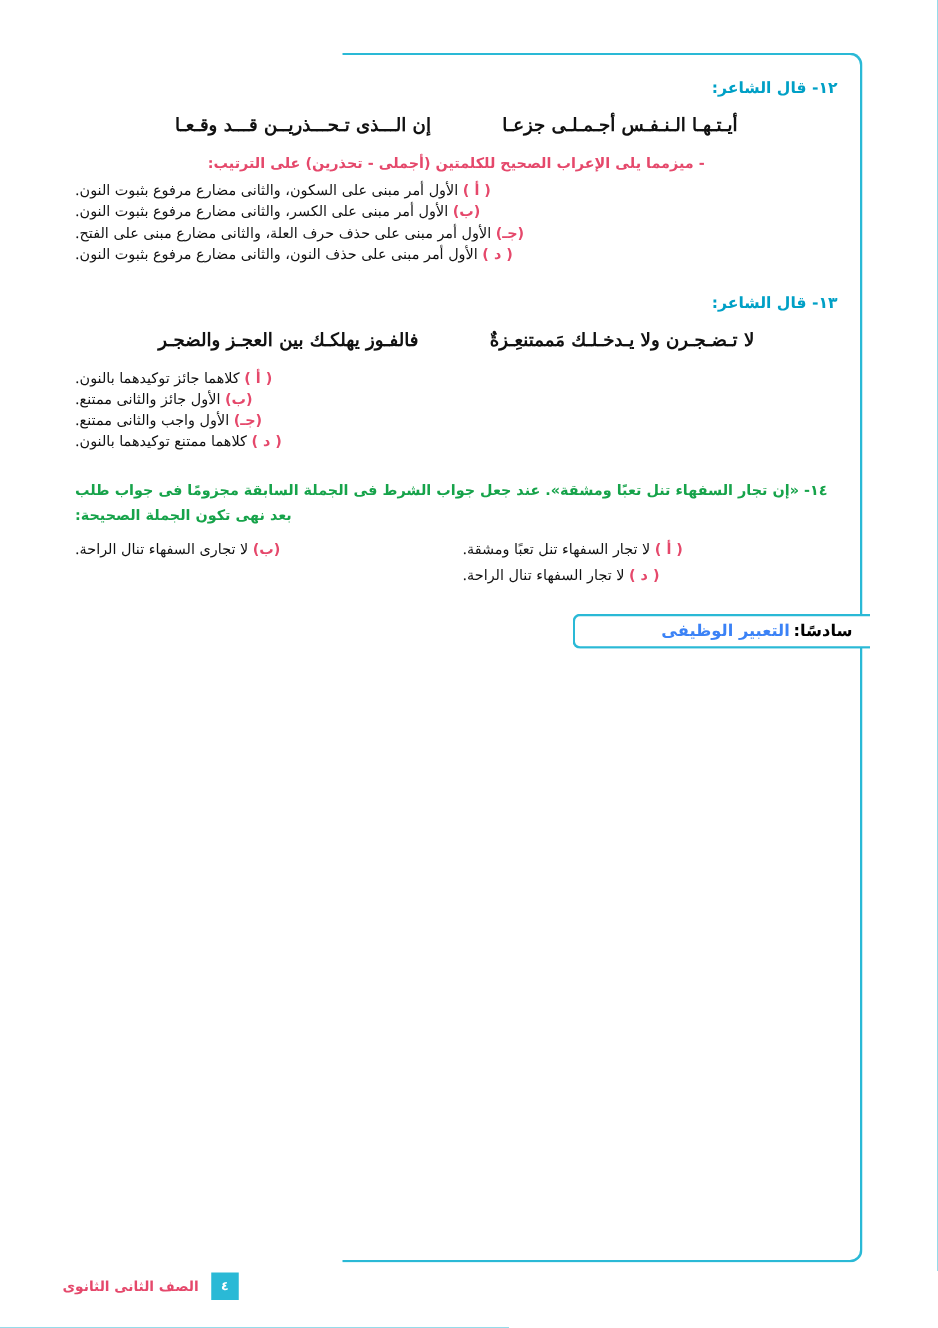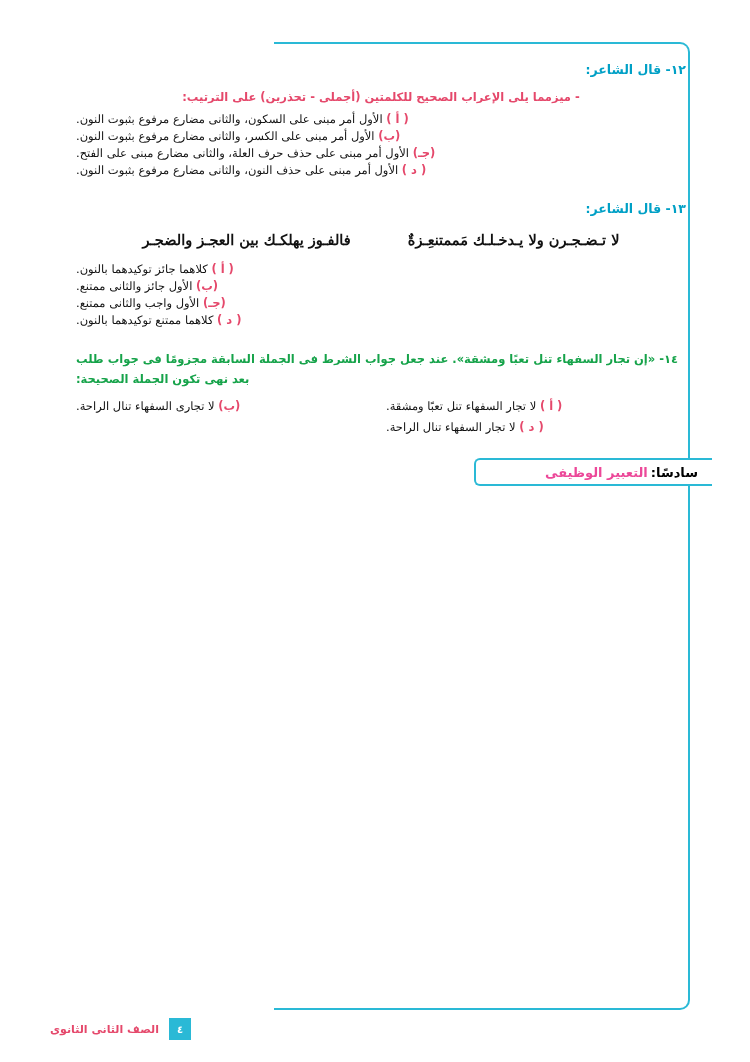--- a/index.html
+++ b/index.html
@@ -47,21 +47,21 @@
     position: absolute;
     left: 34px;
     top: 1000px;
     width: 240px;
     height: 20px;
     background: #ffffff;
   }
 
   .content {
     position: absolute;
-    left: 76px;
+    left: 60px;
     top: 60px;
     width: 610px;
     direction: rtl;
     text-align: right;
   }
 
   
   .q-head {
     color: #00a0c6;
     font-size: 12.5px;
@@ -164,21 +164,21 @@
     padding: 0 14px 0 18px;
     box-sizing: border-box;
     font-size: 13px;
     font-weight: bold;
     white-space: nowrap;
   }
   .banner .ord {
     color: #000000;
   }
   .banner .ttl {
-    color: #ec4899;
+    color: #3b82f6;
     margin-right: 3px;
   }
 
   
   .q15 {
     margin-top: 30px;
   }
   .q15 .q-line {
     color: #00a0c6;
     font-size: 12px;
@@ -243,20 +243,25 @@
 <div class="page">
 
   <div class="frame-border"></div>
   <div class="frame-mask-top"></div>
   <div class="frame-mask-bottom"></div>
 
   <div class="content">
 
     <div>
       <div class="q-head">١٢- قال الشاعر:</div>
+      <div class="verse">
+        <span class="half">أيـتـهـا الـنـفـس أجـمـلـى جزعـا</span>
+        <span class="gap"></span>
+        <span class="half">إن الـــذى تـحـــذريــن قـــد وقـعـا</span>
+      </div>
       <div class="instruction">- ميزمما يلى الإعراب الصحيح للكلمتين (أجملى - تحذرين) على الترتيب:</div>
       <ul class="choices">
         <li><span class="lab">( أ )</span> <span>الأول أمر مبنى على السكون، والثانى مضارع مرفوع بثبوت النون.</span></li>
         <li><span class="lab">(ب)</span> <span>الأول أمر مبنى على الكسر، والثانى مضارع مرفوع بثبوت النون.</span></li>
         <li><span class="lab">(جـ)</span> <span>الأول أمر مبنى على حذف حرف العلة، والثانى مضارع مبنى على الفتح.</span></li>
         <li><span class="lab">( د )</span> <span>الأول أمر مبنى على حذف النون، والثانى مضارع مرفوع بثبوت النون.</span></li>
       </ul>
     </div>
 
     <div style="margin-top:22px;">

